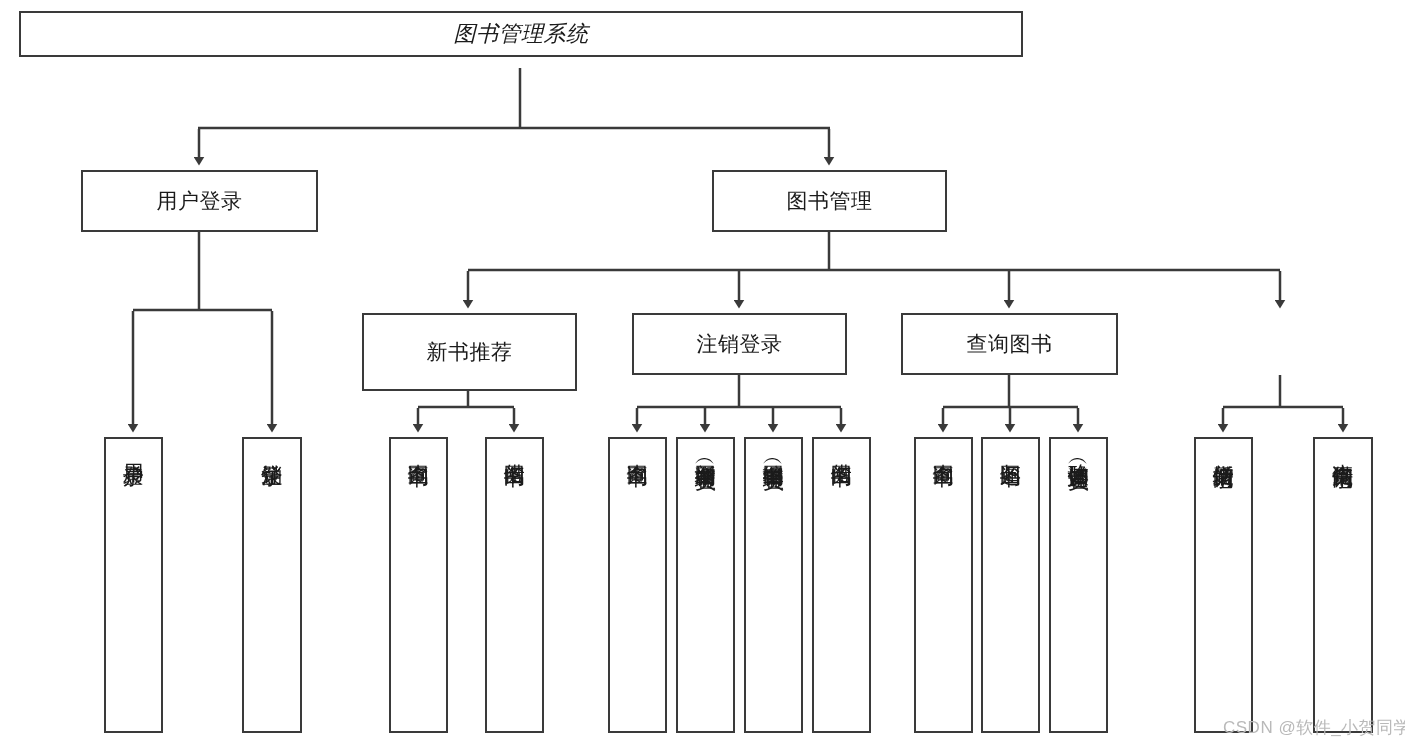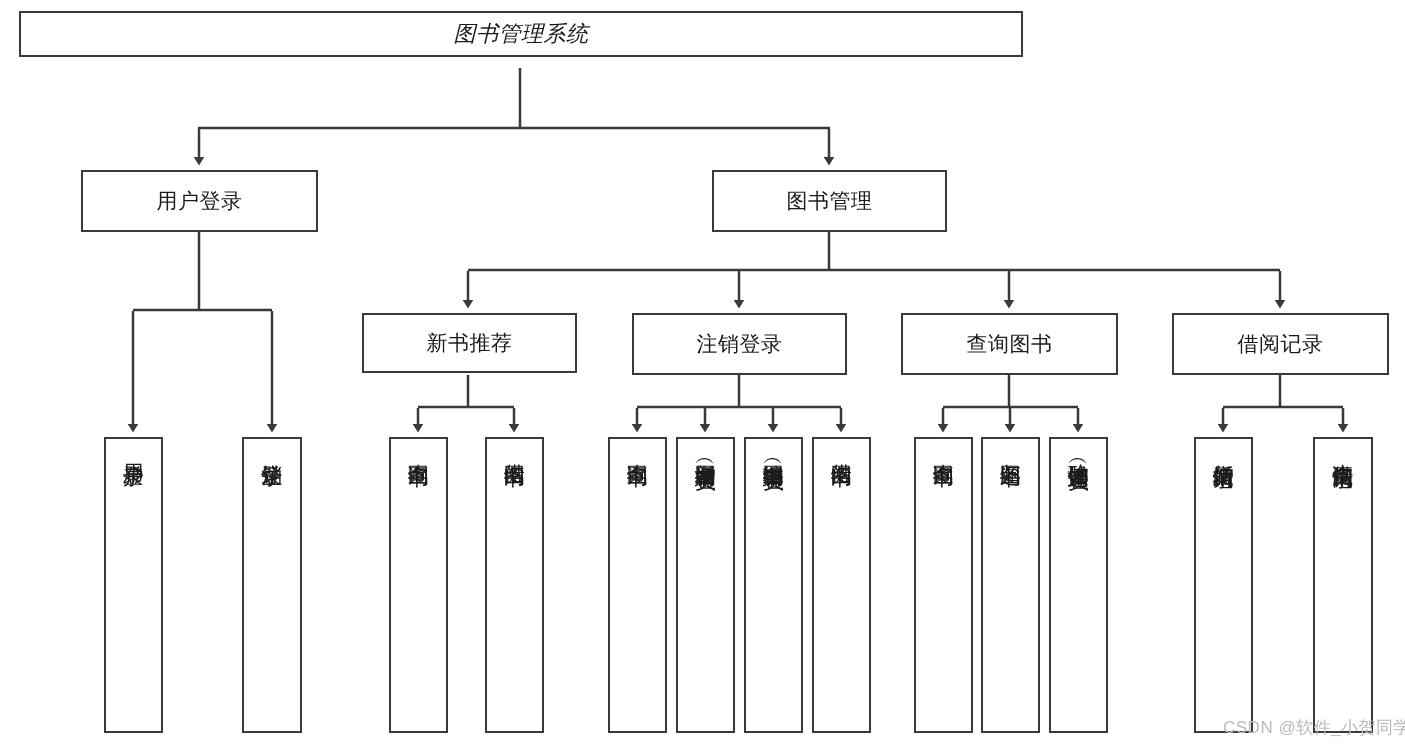--- a/index.html
+++ b/index.html
@@ -129,31 +129,28 @@
     <span class="node-label">图书管理系统</span>
   </div>
 
   <div class="node node-horizontal" style="left:81px; top:170px; width:237px; height:62px;">
     <span class="node-label">用户登录</span>
   </div>
   <div class="node node-horizontal" style="left:712px; top:170px; width:235px; height:62px;">
     <span class="node-label">图书管理</span>
   </div>
 
-  <div class="node node-horizontal" style="left:362px; top:313px; width:215px; height:60px;">
+  <div class="node node-horizontal" style="left:362px; top:313px; width:215px; height:78px;">
     <span class="node-label">新书推荐</span>
   </div>
   <div class="node node-horizontal" style="left:632px; top:313px; width:215px; height:62px;">
     <span class="node-label">注销登录</span>
   </div>
   <div class="node node-horizontal" style="left:901px; top:313px; width:217px; height:62px;">
     <span class="node-label">查询图书</span>
-  </div>
-  <div class="node node-horizontal" style="left:1172px; top:313px; width:217px; height:62px;">
-    <span class="node-label">借阅记录</span>
   </div>
 
   <div class="node node-vertical" style="left:104px; top:437px; width:59px; height:296px;">
     <span class="node-label">用户登录</span>
   </div>
   <div class="node node-vertical" style="left:242px; top:437px; width:60px; height:296px;">
     <span class="node-label">注销登录</span>
   </div>
 
   <div class="node node-vertical" style="left:389px; top:437px; width:59px; height:296px;">

